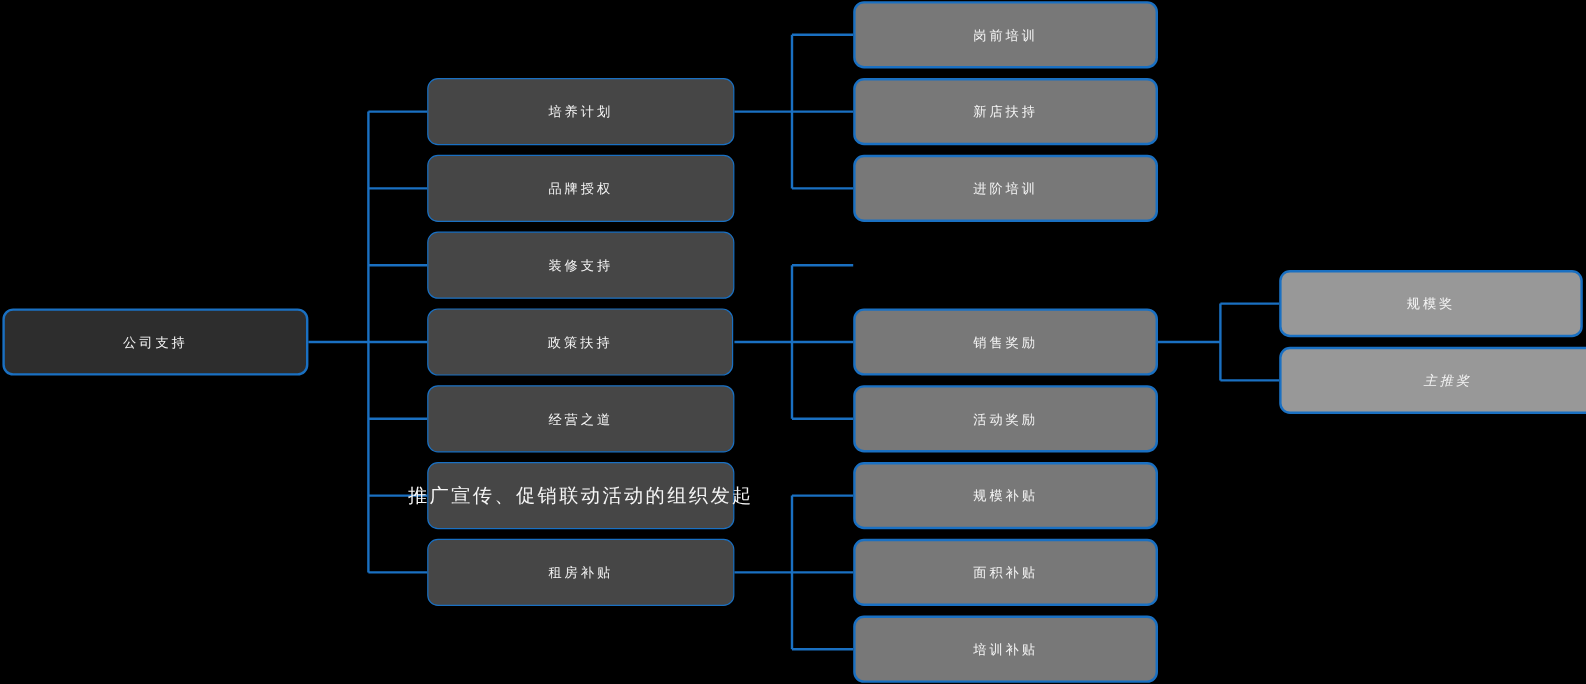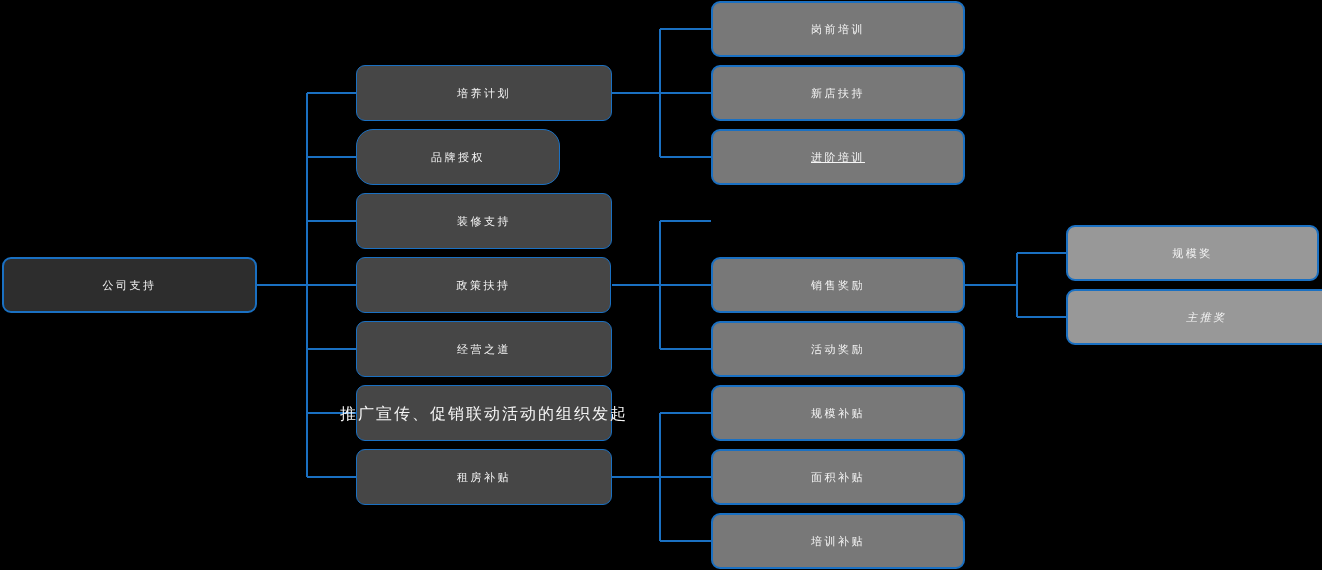--- a/index.html
+++ b/index.html
@@ -68,33 +68,33 @@
     <path d="M612 285 H660 M660 221 V349 M660 221 H711 M660 285 H711 M660 349 H711"></path>
 
     <path d="M612 477 H660 M660 413 V541 M660 413 H711 M660 477 H711 M660 541 H711"></path>
 
     <path d="M965 285 H1017 M1017 253 V317 M1017 253 H1066 M1017 317 H1066"></path>
   </svg>
 
   <div class="node root" style="left:2px; top:257px; width:255px;">公司支持</div>
 
   <div class="node lvl2" style="left:356px; top:65px; width:256px;font-family:Liberation Mono, monospace;">培养计划</div>
-  <div class="node lvl2" style="left:356px; top:129px; width:204px;border-radius:17px;">品牌授权</div>
+  <div class="node lvl2" style="left:356px; top:129px; width:256px;">品牌授权</div>
   <div class="node lvl2" style="left:356px; top:193px; width:256px;">装修支持</div>
   <div class="node lvl2" style="left:356px; top:257px; width:255px;">政策扶持</div>
   <div class="node lvl2" style="left:356px; top:321px; width:256px;">经营之道</div>
   <div class="node lvl2 twoline" style="left:356px; top:385px; width:256px;">
     <span>推广宣传、促销联动</span>
     <span>活动的组织发起</span>
   </div>
   <div class="node lvl2" style="left:356px; top:449px; width:256px;">租房补贴</div>
 
   <div class="node lvl3" style="left:711px; top:1px; width:254px;">岗前培训</div>
   <div class="node lvl3" style="left:711px; top:65px; width:254px;">新店扶持</div>
-  <div class="node lvl3" style="left:711px; top:129px; width:254px;text-decoration:underline;">进阶培训</div>
+  <div class="node lvl3" style="left:711px; top:129px; width:254px;">进阶培训</div>
 
   <div class="node lvl3" style="left:711px; top:257px; width:254px;">销售奖励</div>
   <div class="node lvl3" style="left:711px; top:321px; width:254px;">活动奖励</div>
 
   <div class="node lvl3" style="left:711px; top:385px; width:254px;">规模补贴</div>
   <div class="node lvl3" style="left:711px; top:449px; width:254px;">面积补贴</div>
   <div class="node lvl3" style="left:711px; top:513px; width:254px;text-align:right;">培训补贴</div>
 
   <div class="node lvl4" style="left:1066px; top:225px; width:253px;">规模奖</div>
   <div class="node lvl4" style="left:1066px; top:289px; width:281px;font-style:italic;">主推奖</div>

